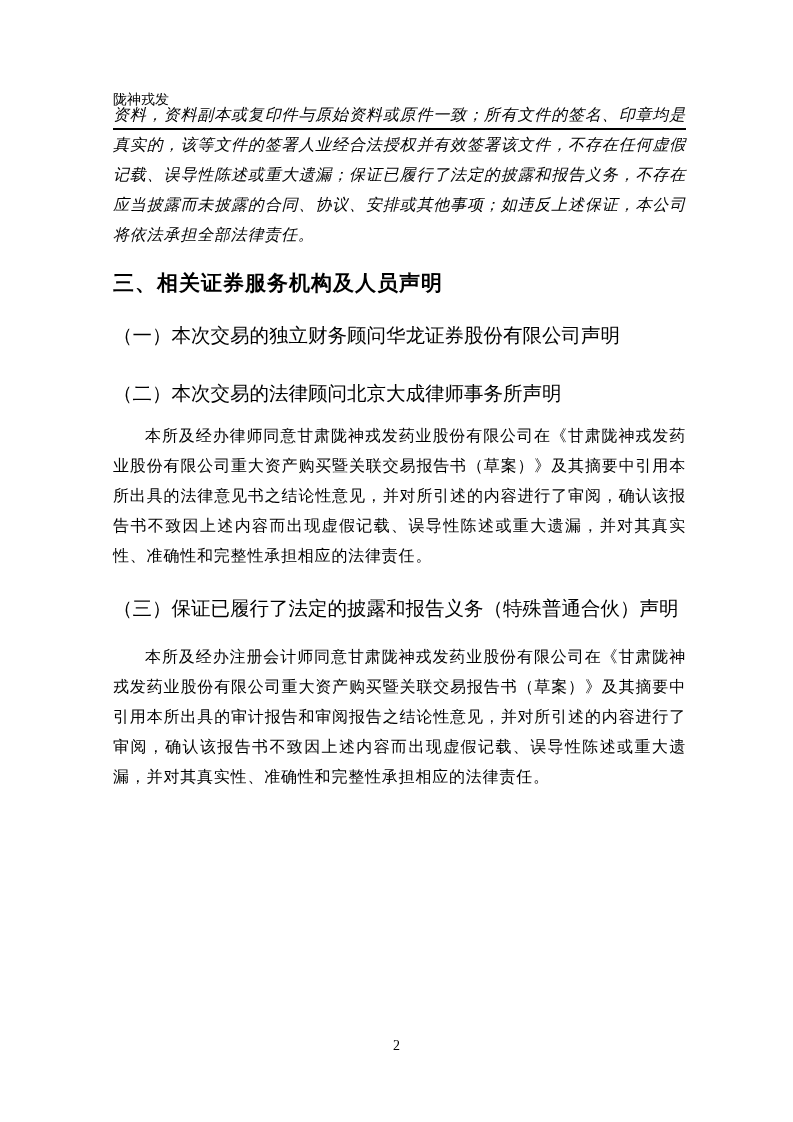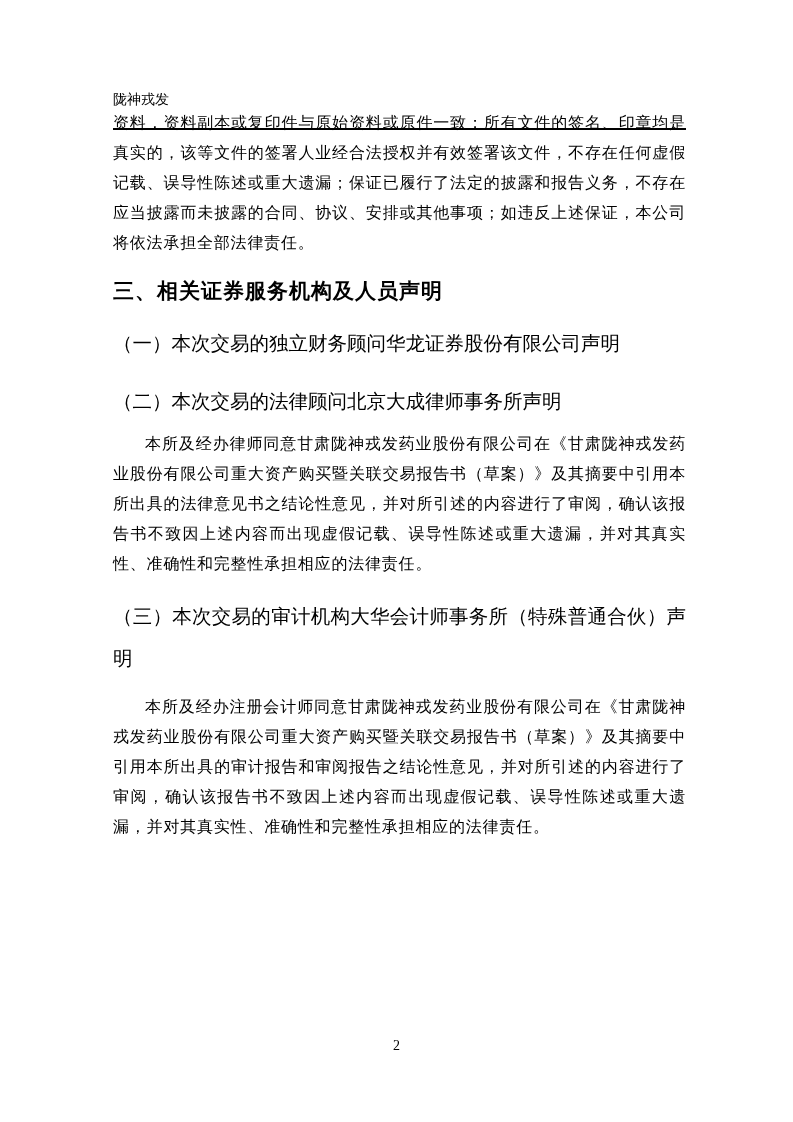--- a/index.html
+++ b/index.html
@@ -41,21 +41,22 @@
     font-size: 16px;
     line-height: 30px;
     letter-spacing: 0.8px;
     text-align: justify;
     text-justify: inter-character;
     text-indent: 2em;
     margin: 13px 0 0 0;
   }
   .para.first {
     text-indent: 0;
-    margin-top: 12px;
+    margin-top: 4px;
+    font-style: italic;
   }
   .para.p3 { margin-top: 7px; }
   .para.p4 { }
   h2.sec {
     font-family: "Liberation Sans", sans-serif;
     font-weight: bold;
     font-size: 21px;
     line-height: 30px;
     letter-spacing: 1px;
     margin: 18px 0 0 0;
@@ -94,21 +95,21 @@
 
     <h2 class="sec">三、相关证券服务机构及人员声明</h2>
 
     <h3 class="sub">（一）本次交易的独立财务顾问华龙证券股份有限公司声明</h3>
 
 
     <h3 class="sub">（二）本次交易的法律顾问北京大成律师事务所声明</h3>
 
     <p class="para p3">本所及经办律师同意甘肃陇神戎发药业股份有限公司在《甘肃陇神戎发药业股份有限公司重大资产购买暨关联交易报告书（草案）》及其摘要中引用本所出具的法律意见书之结论性意见，并对所引述的内容进行了审阅，确认该报告书不致因上述内容而出现虚假记载、误导性陈述或重大遗漏，并对其真实性、准确性和完整性承担相应的法律责任。</p>
 
-    <h3 class="sub">（三）本次交易的审计机构大华会计师事务所（特殊普通合伙）声明</h3>
+    <h3 class="sub">（三）保证已履行了法定的披露和报告义务（特殊普通合伙）声明</h3>
 
     <p class="para p4">本所及经办注册会计师同意甘肃陇神戎发药业股份有限公司在《甘肃陇神戎发药业股份有限公司重大资产购买暨关联交易报告书（草案）》及其摘要中引用本所出具的审计报告和审阅报告之结论性意见，并对所引述的内容进行了审阅，确认该报告书不致因上述内容而出现虚假记载、误导性陈述或重大遗漏，并对其真实性、准确性和完整性承担相应的法律责任。</p>
 
   </div>
 
   <div class="footer">
     <span>2</span>
   </div>
 
 </div>

